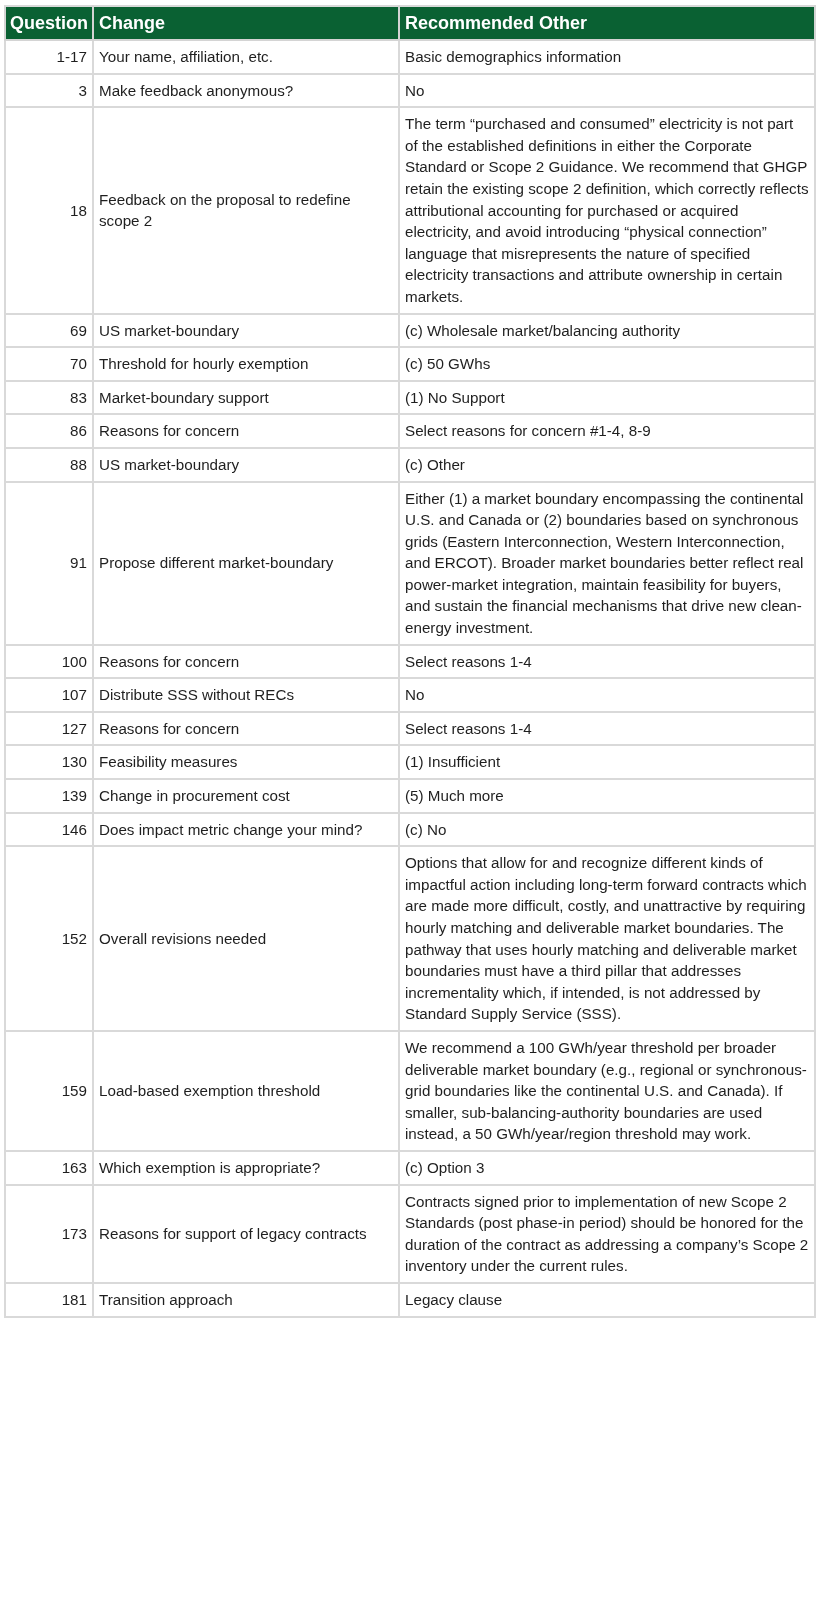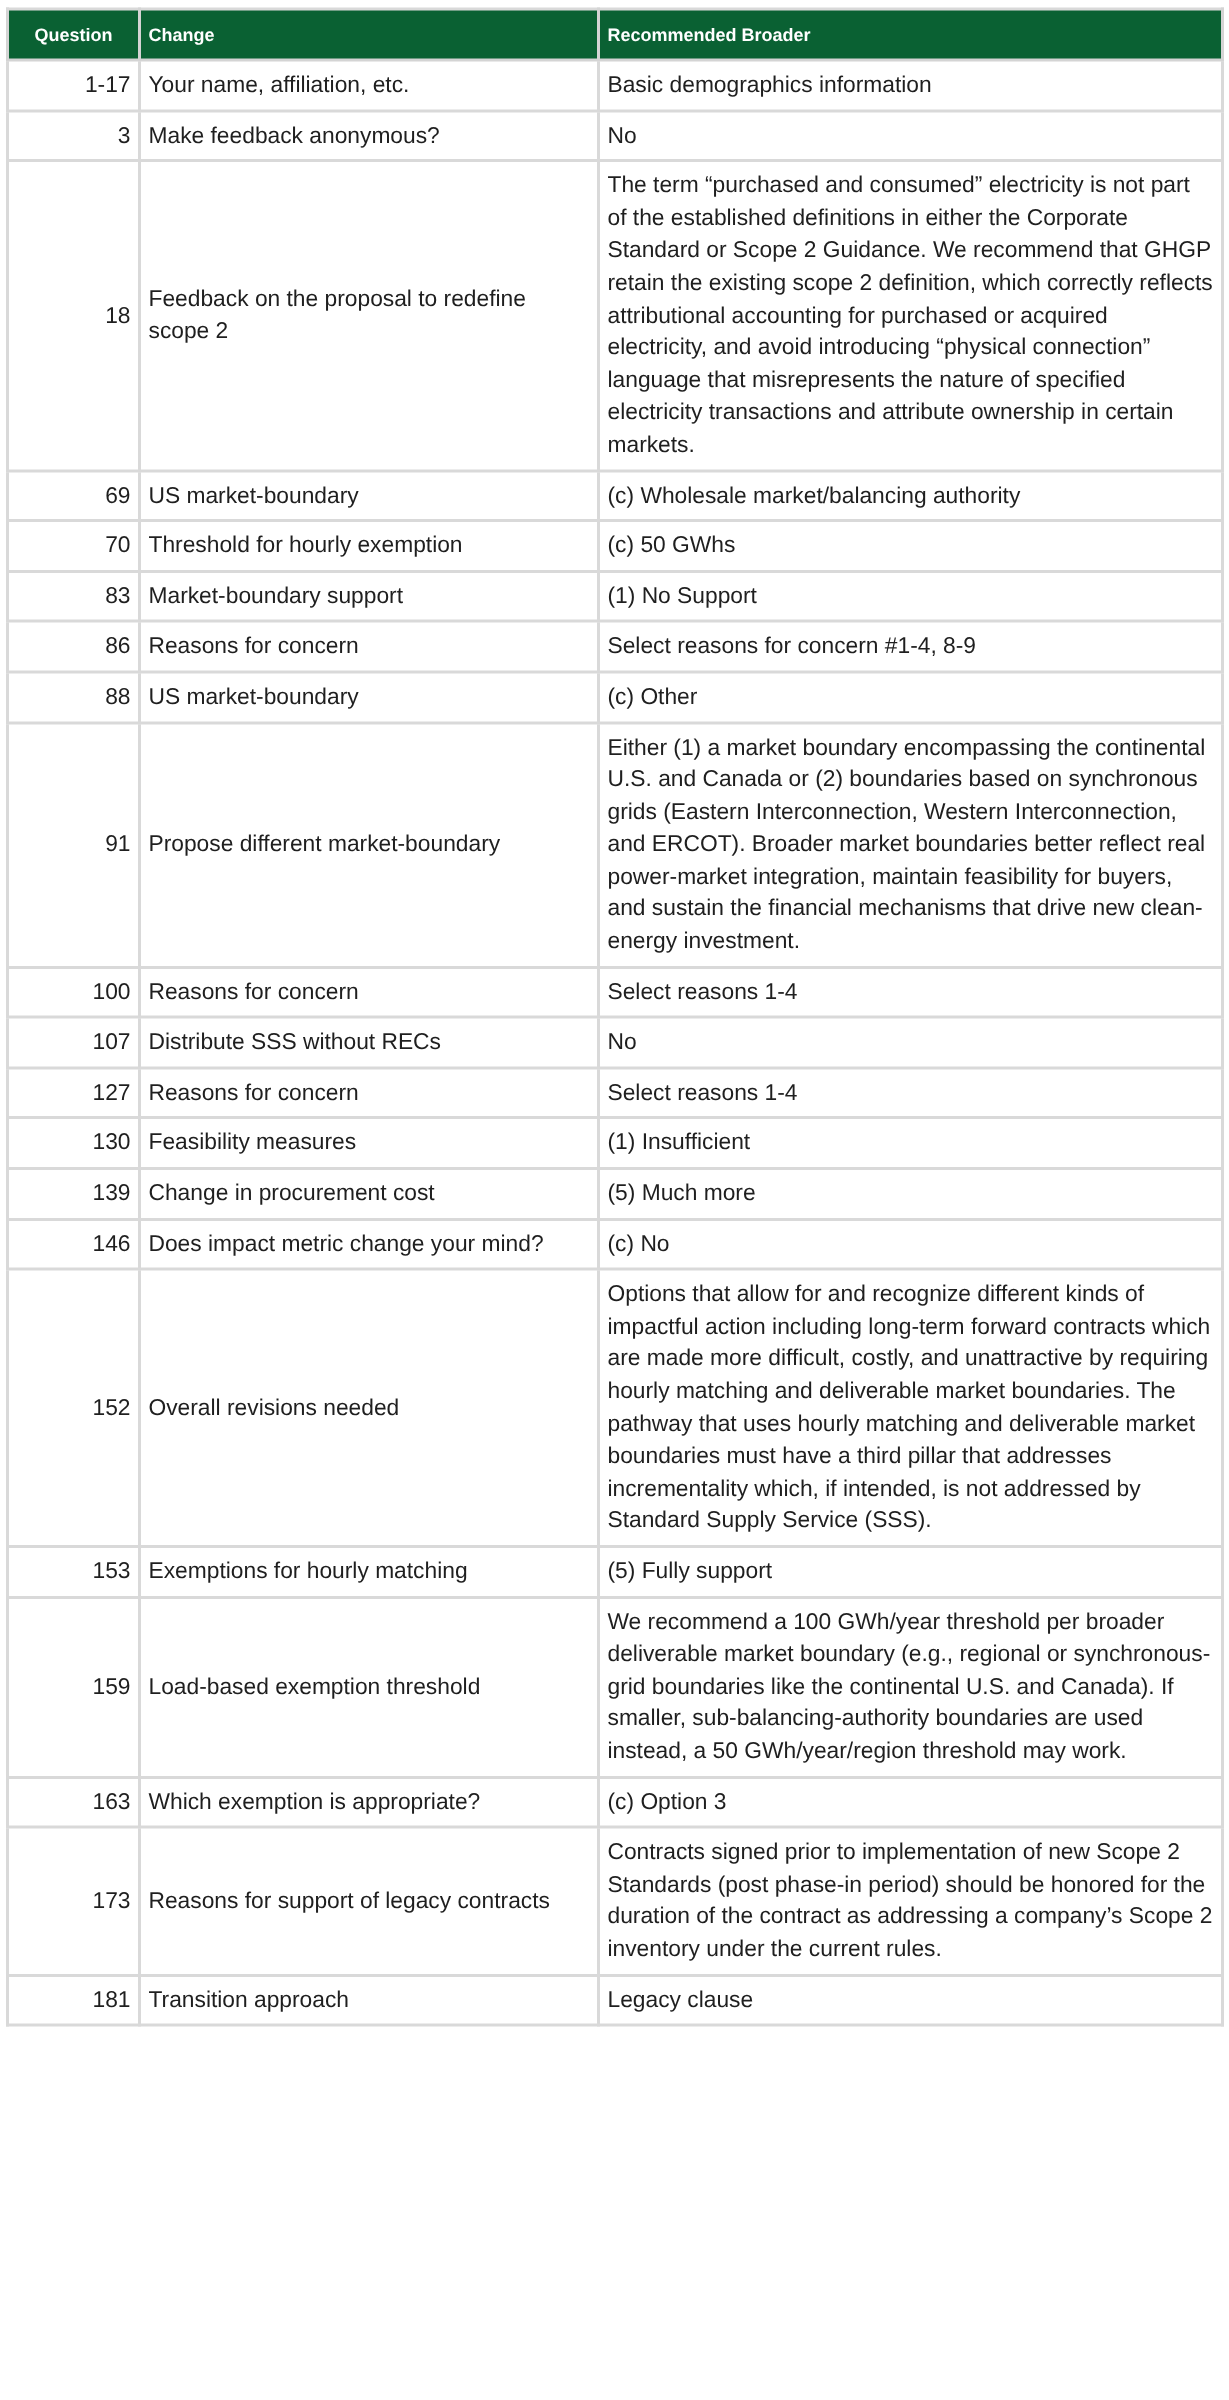--- a/index.html
+++ b/index.html
@@ -31,21 +31,21 @@
   col.c-a { width: 416px; }
   th {
     background: #0a6133;
     color: #ffffff;
     font-weight: bold;
     text-align: left;
     height: 32px;
     padding: 0 5px;
     border: 2px solid #d4d4d4;
     border-top-color: #d9d9d9;
-    font-size: 12px;
+    font-size: 18px;
   }
   th.q { text-align: center; padding: 0 3px; }
   td {
     border: 2px solid #d9d9d9;
     padding: 5px 5px 5px 5px;
     vertical-align: middle;
     line-height: 21.6px;
   }
   td.q { text-align: right; }
   tr.row td { height: 21px; }
@@ -57,21 +57,21 @@
   <table>
     <colgroup>
       <col class="c-q">
         <col class="c-t">
         <col class="c-a">
     </colgroup>
     <thead>
       <tr>
         <th class="q">Question</th>
         <th>Change</th>
-        <th>Recommended Broader</th>
+        <th>Recommended Other</th>
       </tr>
     </thead>
     <tbody id="tbody">
         <tr class="row">
           <td class="q">1-17</td>
           <td class="t">Your name, affiliation, etc.</td>
           <td class="a">Basic demographics information</td>
         </tr>
         <tr class="row">
           <td class="q">3</td>
@@ -142,25 +142,20 @@
           <td class="q">146</td>
           <td class="t">Does impact metric change your mind?</td>
           <td class="a">(c) No</td>
         </tr>
         <tr class="row">
           <td class="q">152</td>
           <td class="t">Overall revisions needed</td>
           <td class="a">Options that allow for and recognize different kinds of impactful action including long-term forward contracts which are made more difficult, costly, and unattractive by requiring hourly matching and deliverable market boundaries. The pathway that uses hourly matching and deliverable market boundaries must have a third pillar that addresses incrementality which, if intended, is not addressed by Standard Supply Service (SSS).</td>
         </tr>
         <tr class="row">
-          <td class="q">153</td>
-          <td class="t">Exemptions for hourly matching</td>
-          <td class="a">(5) Fully support</td>
-        </tr>
-        <tr class="row">
           <td class="q">159</td>
           <td class="t">Load-based exemption threshold</td>
           <td class="a">We recommend a 100 GWh/year threshold per broader deliverable market boundary (e.g., regional or synchronous-grid boundaries like the continental U.S. and Canada). If smaller, sub-balancing-authority boundaries are used instead, a 50 GWh/year/region threshold may work.</td>
         </tr>
         <tr class="row">
           <td class="q">163</td>
           <td class="t">Which exemption is appropriate?</td>
           <td class="a">(c) Option 3</td>
         </tr>
         <tr class="row">

